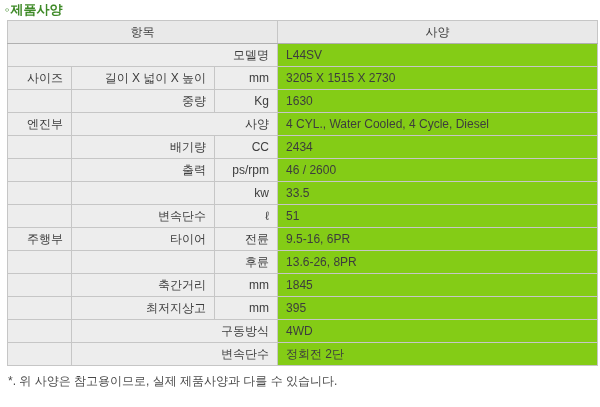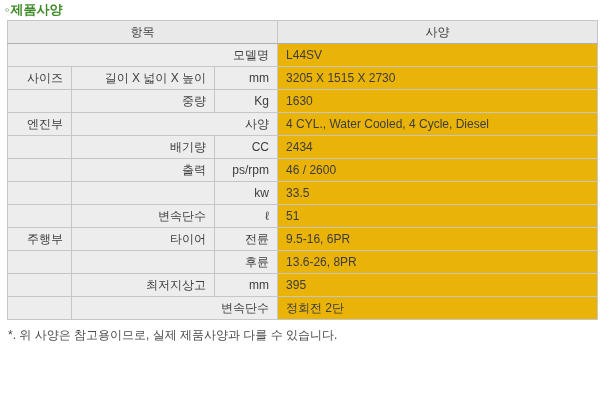--- a/index.html
+++ b/index.html
@@ -44,21 +44,21 @@
     overflow: hidden;
   }
   table.spec { border: 1px solid #8f8f8f; }
   table.spec thead th {
     background: #e9e9e9;
     font-weight: normal;
     text-align: center;
     border-bottom: 1px solid #b0b0b0;
   }
   td.label, td.unit { background: #ededed; text-align: right; }
-  td.value { background: #eab308; text-align: left; }
+  td.value { background: #84cc16; text-align: left; }
   .footnote {
     margin: 7px 0 0 3px;
     font-size: 12px;
     color: #4a4a4a;
   }
 </style>
 </head>
 <body>
 
 <div class="page">
@@ -133,23 +133,34 @@
           <td class="value">9.5-16, 6PR</td>
         </tr>
         <tr>
           <td class="label"></td>
           <td class="label"></td>
           <td class="unit">후륜</td>
           <td class="value">13.6-26, 8PR</td>
         </tr>
         <tr>
           <td class="label"></td>
+          <td class="label">축간거리</td>
+          <td class="unit">mm</td>
+          <td class="value">1845</td>
+        </tr>
+        <tr>
+          <td class="label"></td>
           <td class="label">최저지상고</td>
           <td class="unit">mm</td>
           <td class="value">395</td>
+        </tr>
+        <tr>
+          <td class="label"></td>
+          <td colspan="2" class="label">구동방식</td>
+          <td class="value">4WD</td>
         </tr>
         <tr>
           <td class="label"></td>
           <td colspan="2" class="label">변속단수</td>
           <td class="value">정회전 2단</td>
         </tr>
       </tbody>
   </table>
 
   <div class="footnote">*. 위 사양은 참고용이므로, 실제 제품사양과 다를 수 있습니다.</div>

